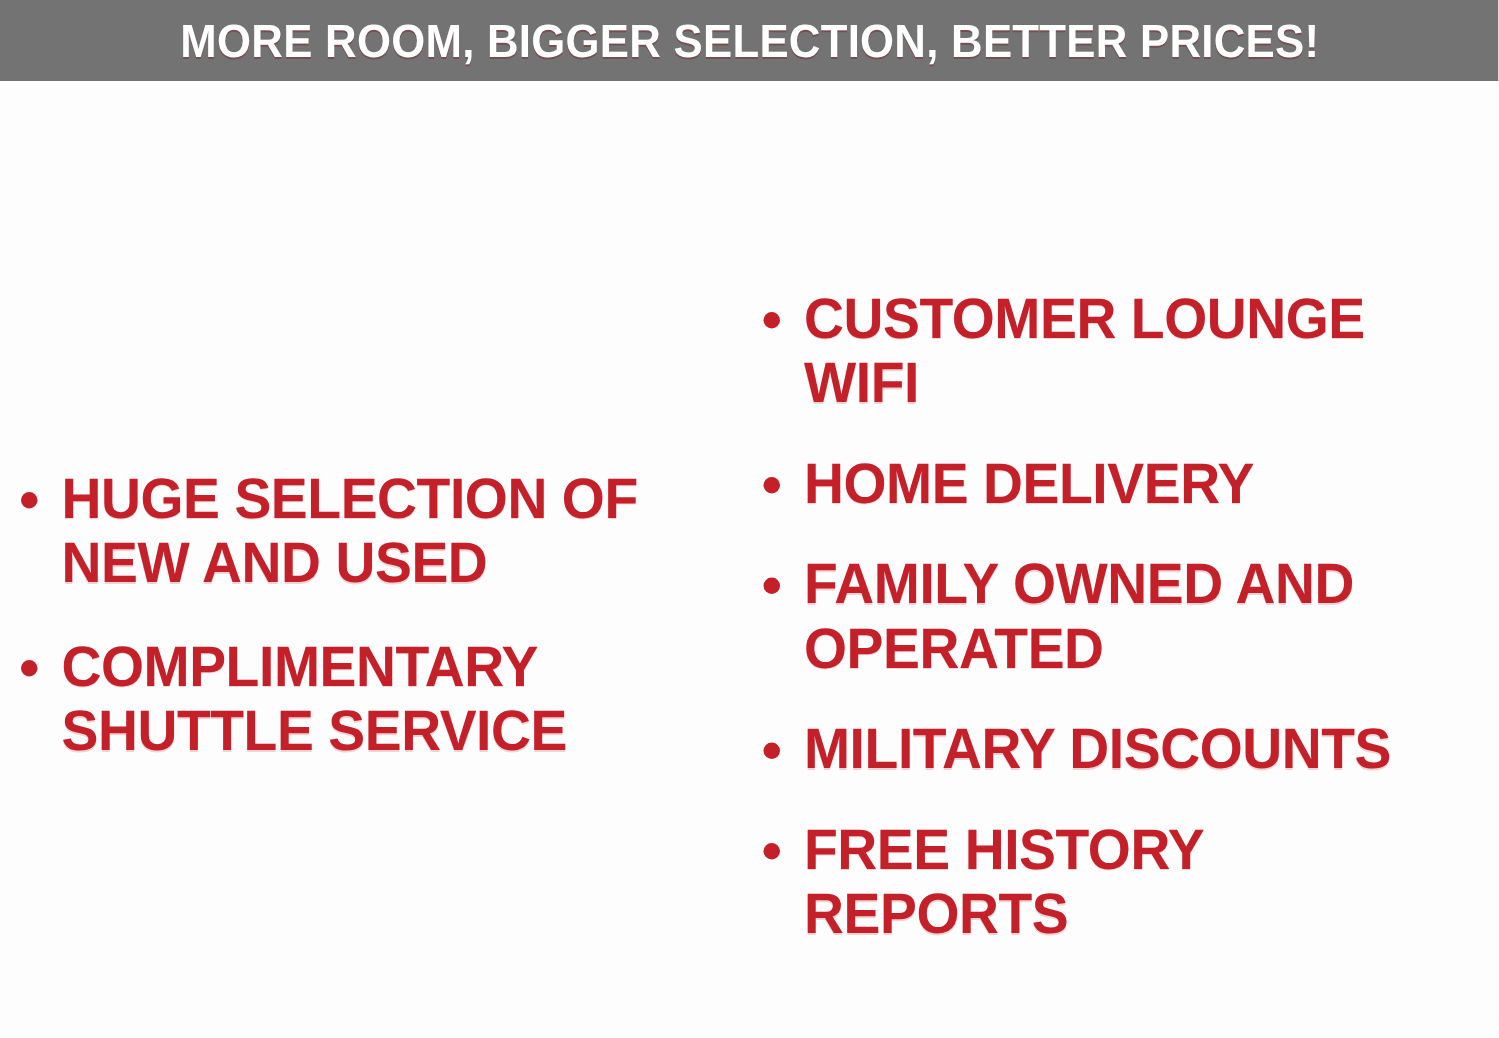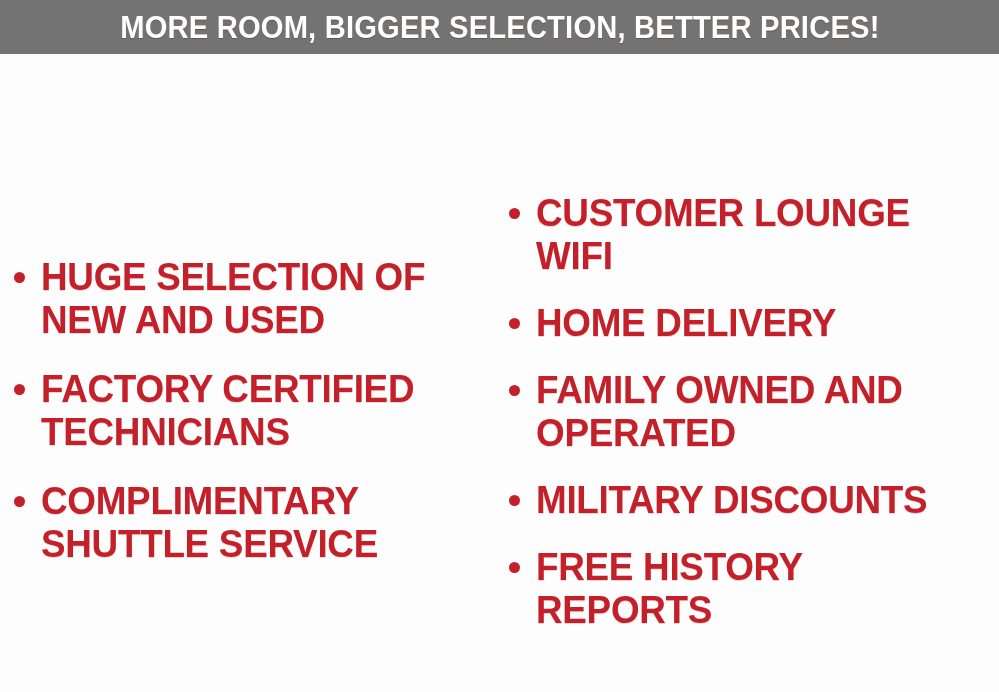--- a/index.html
+++ b/index.html
@@ -136,24 +136,20 @@
 
   <div class="columns">
 
     <div class="column column-left">
       <div class="bullet-item">
         <span class="bullet-dot"></span>
         <span class="bullet-label">HUGE SELECTION OF NEW AND USED</span>
       </div>
       <div class="bullet-item">
         <span class="bullet-dot"></span>
-        <span class="bullet-label">FACTORY CERTIFIED TECHNICIANS</span>
-      </div>
-      <div class="bullet-item">
-        <span class="bullet-dot"></span>
         <span class="bullet-label">COMPLIMENTARY SHUTTLE SERVICE</span>
       </div>
     </div>
 
     <div class="column column-right">
       <div class="bullet-item">
         <span class="bullet-dot"></span>
         <span class="bullet-label">CUSTOMER LOUNGE WIFI</span>
       </div>
       <div class="bullet-item">

